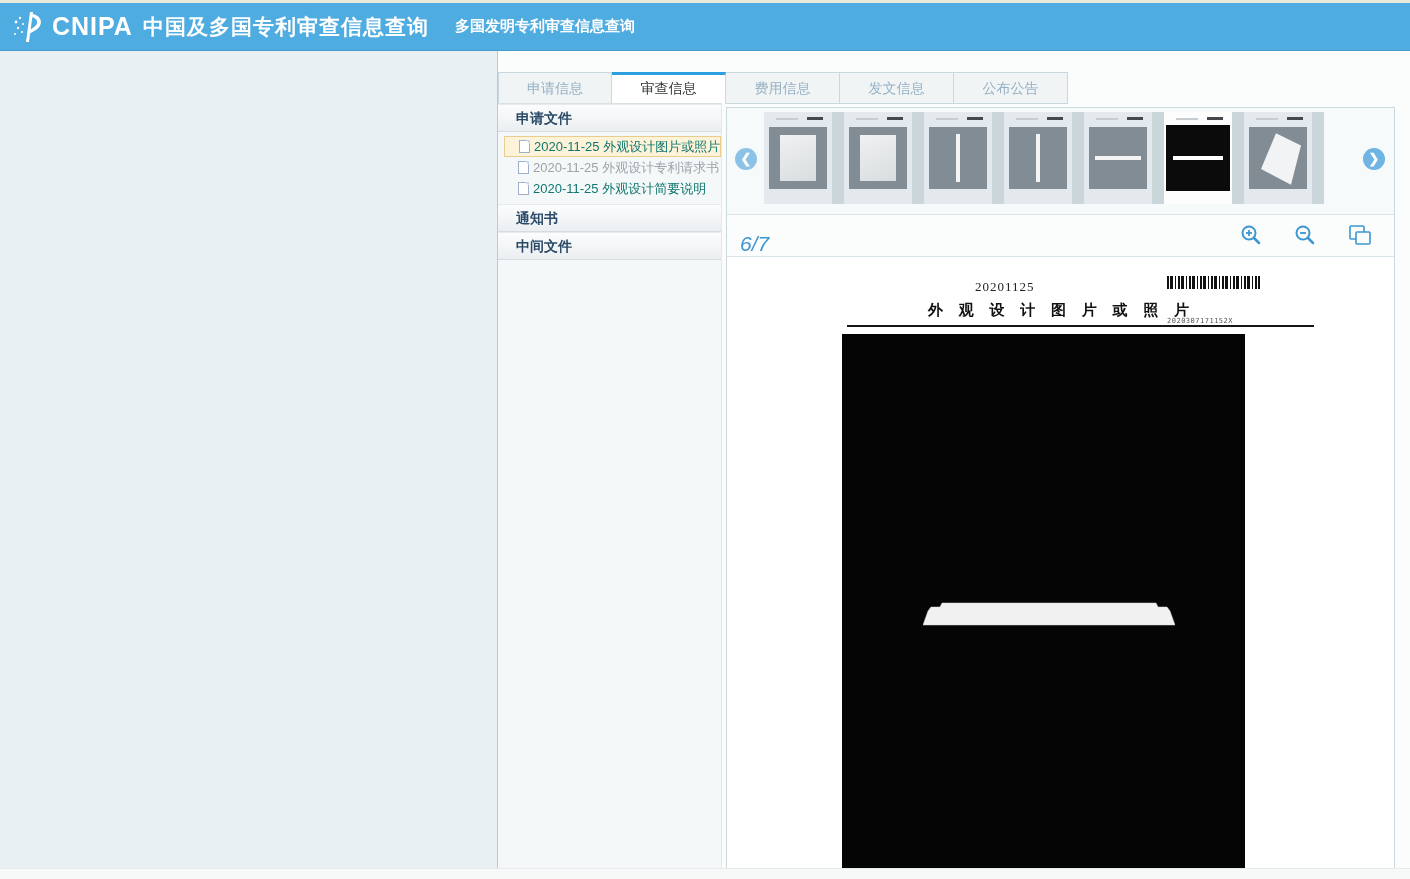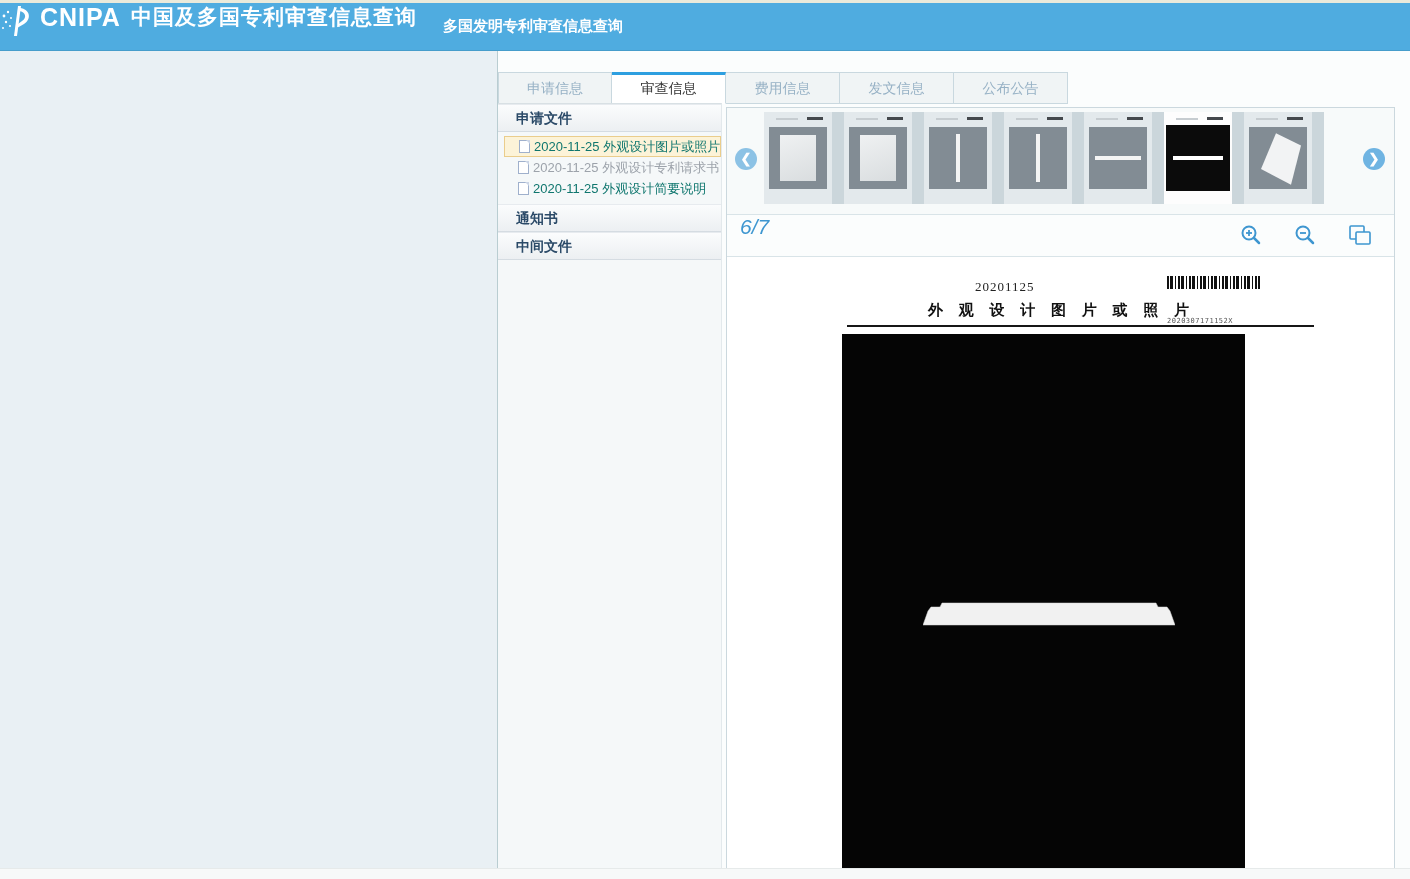--- a/index.html
+++ b/index.html
@@ -2,21 +2,21 @@
 <html><head>
 <meta charset="utf-8">
 <style>
   * { margin:0; padding:0; box-sizing:border-box; }
   html,body { width:1410px; height:879px; overflow:hidden; }
   body { font-family:"Liberation Sans", sans-serif; background:#E9F0F4; position:relative; }
 
   
   .top-strip { position:absolute; left:0; top:0; width:1410px; height:3px; background:#EAEADB; }
   .header { position:absolute; left:0; top:3px; width:1410px; height:48px; background:#4FACE0; border-bottom:1px solid #469DCB; display:flex; align-items:stretch; }
-  .brand { display:flex; align-items:flex-start; }
+  .brand { display:flex; align-items:center; padding-left:12px; }
   .brand svg { margin-right:6px; }
   .brand-name { color:#fff; font-size:25px; font-weight:bold; letter-spacing:1px; margin-right:10px; }
   .brand-title { color:#fff; font-size:21px; font-weight:bold; letter-spacing:1px; }
   .top-nav { display:flex; margin-left:8px; }
   .top-nav-item { display:flex; align-items:center; padding:0 18px; color:#fff; font-size:15px; font-weight:bold; cursor:pointer; }
   .top-nav-item.active { background:#2B7CA9; }
 
   
   .wrapper { position:absolute; left:497px; top:51px; width:913px; height:828px; background:#FBFDFD; border-left:1px solid #B9CDD1; }
 
@@ -48,21 +48,21 @@
   .thumb-img.black { width:64px; height:66px; background:#0B0B0B; }
   .t-light-rect { position:absolute; left:11px; top:8px; width:36px; height:46px; background:linear-gradient(160deg,#EFF1F2,#D9DDDF); }
   .t-vline { position:absolute; left:27px; top:7px; width:4px; height:48px; background:#F4F4F4; }
   .t-hline { position:absolute; left:6px; top:29px; width:46px; height:4px; background:#F4F4F4; }
   .t-hline-b { position:absolute; left:7px; top:31px; width:50px; height:4px; background:#FFFFFF; }
   .t-trap { position:absolute; left:6px; top:4px; width:50px; height:56px; background:#F2F3F4; clip-path:polygon(42% 4%, 92% 26%, 72% 96%, 12% 68%); }
   .nav-circle { position:absolute; top:40px; width:22px; height:22px; border-radius:50%; background:#8CC2E5; color:#fff; font-size:13px; font-weight:bold; text-align:center; line-height:21px; cursor:pointer; user-select:none; }
   .nav-circle.left { left:8px; }
   .nav-circle.right { right:9px; background:#6FB4E2; }
 
-  .toolbar { position:relative; height:42px; background:#FBFDFD; border-bottom:1px solid #D9E4E8; display:flex; align-items:flex-start; }
+  .toolbar { position:relative; height:42px; background:#FBFDFD; border-bottom:1px solid #D9E4E8; display:flex; align-items:flex-end; }
   .page-indicator { font-size:21px; font-style:italic; color:#3E96D0; padding-left:13px; }
   .tool-icons { position:absolute; right:22px; top:9px; display:flex; gap:32px; }
   .tool-icons svg { cursor:pointer; }
 
   .doc-area { position:relative; height:615px; background:#fff; overflow:hidden; font-family:"Liberation Serif", serif; }
   .doc-date { position:absolute; left:248px; top:22px; font-size:13px; color:#222; letter-spacing:1px; }
   .doc-barcode { position:absolute; left:440px; top:19px; width:93px; height:13px;
     background:repeating-linear-gradient(90deg,#111 0 2px,#fff 2px 3px,#111 3px 6px,#fff 6px 8px,#111 8px 9px,#fff 9px 11px); }
   .doc-barcode-text { position:absolute; left:440px; top:33px; font-size:7px; color:#555; letter-spacing:.5px; font-family:"DejaVu Sans Mono", monospace;margin-top:27px; }
   .doc-title { position:absolute; left:0; top:44px; width:669px; text-align:center; font-size:15px; font-weight:bold; color:#111; letter-spacing:6px; }

